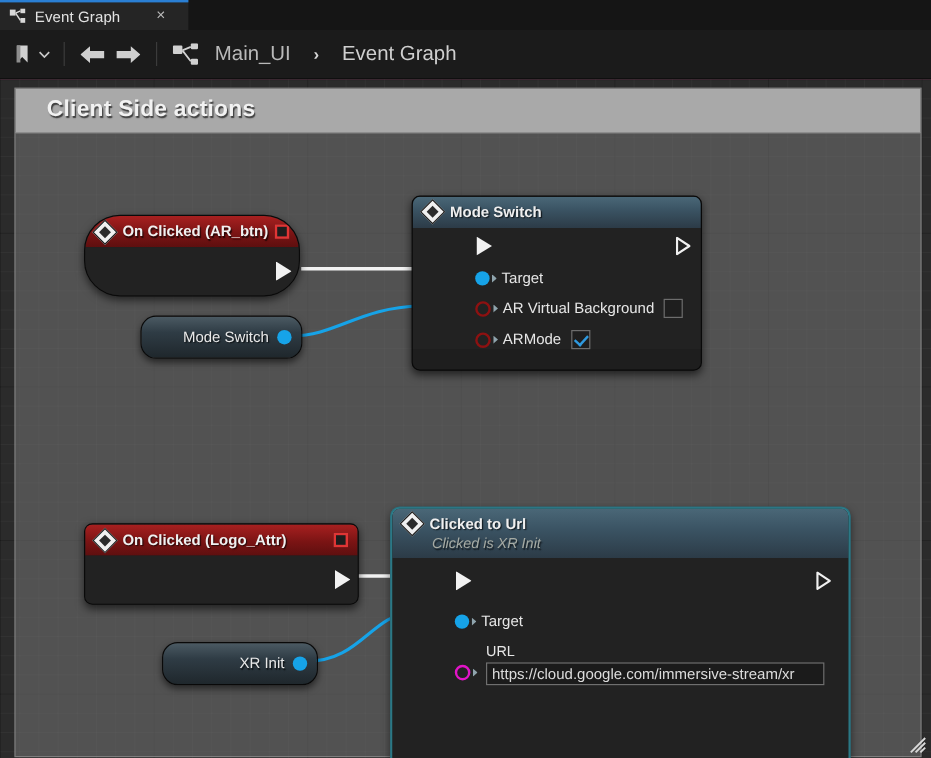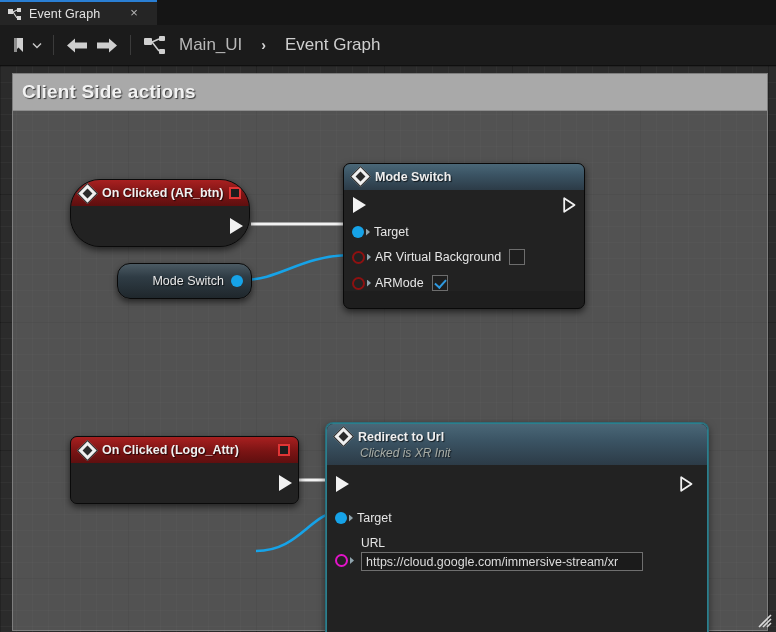--- a/index.html
+++ b/index.html
@@ -127,21 +127,21 @@
     width: 756px; height: 558px;
     background: rgba(115,115,115,.55);
     border: 1px solid rgba(160,160,160,.55);
     box-sizing: border-box;
   }
   .comment-bar {
     height: 37px;
     background: #a9a9a9;
     border-bottom: 1px solid #8d8d8d;
     display: flex; align-items: center;
-    padding-left: 9px;
+    padding-left: 26px;
     box-sizing: border-box;
   }
   .comment-title {
     font-size: 19px;
     font-weight: bold;
     color: #f2f2f2;
     text-shadow: 1px 1px 1px rgba(0,0,0,.65);
     letter-spacing: .2px;
   }
 
@@ -200,21 +200,21 @@
     color: #efefef; font-size: 12.5px; font-weight: bold;
     text-shadow: 1px 1px 1px rgba(0,0,0,.7);
     margin-left: 6px; white-space: nowrap;
   }
   .fn-sub {
     color: #a6aba4; font-size: 12px; font-style: italic;
     margin-left: 25px; margin-top: 1px;
     text-shadow: 1px 1px 1px rgba(0,0,0,.6);
     white-space: nowrap;
   }
-  .fn-rows { background: #222222; position: relative; }
+  .fn-rows { background: #222222; position: relative; padding-left: 44px; }
 
   
   .var-node {
     border-radius: 13px;
     border: 1px solid #090909;
     background: linear-gradient(to bottom, #4b5a63 0%, #2f3c45 38%, #1f272c 100%);
     box-shadow: 0 3px 6px rgba(0,0,0,.55);
     display: flex; align-items: center; justify-content: flex-end;
     padding-right: 8px;
   }
@@ -476,28 +476,32 @@
             <span class="diamond"></span>
           </span>
         <span class="ev-title">On Clicked (Logo_Attr)</span>
         <span class="ev-badge"></span>
       </div>
       <div class="ev-rows" style="height:41px; position:relative;">
         <span class="exec-filled" style="position:absolute; right:6px; top:12px;"></span>
       </div>
     </div>
 
+    <div class="var-node" style="position:absolute; left:135px; top:469px; width:120px; height:34px;">
+      <span class="var-label">XR Init</span>
+      <span class="dot dot-blue"></span>
+    </div>
 
     <div class="node fn-node selected" style="left:326px; top:357px; width:382px; height:219px;">
       <div class="fn-head">
         <div class="fn-title-row">
           <span class="diamond-wrap">
               <span class="diamond"></span>
             </span>
-          <span class="fn-title">Redirect to Url</span>
+          <span class="fn-title">Clicked to Url</span>
         </div>
         <div class="fn-sub">Clicked is XR Init</div>
       </div>
       <div class="fn-rows" style="height:174px; position:relative;">
 
         <div class="pin-row" style="height:38px;">
           <span class="exec-filled" style="margin-left:1px;"></span>
           <span class="exec-hollow" style="position:absolute; right:14px; top:11px;">
             <svg width="13" height="16" viewBox="0 0 13 16">
               <path d="M1.2,1.2 L1.2,14.8 L11.5,8 Z" fill="none" stroke="#f0f0f0" stroke-width="1.8" stroke-linejoin="round"></path>

